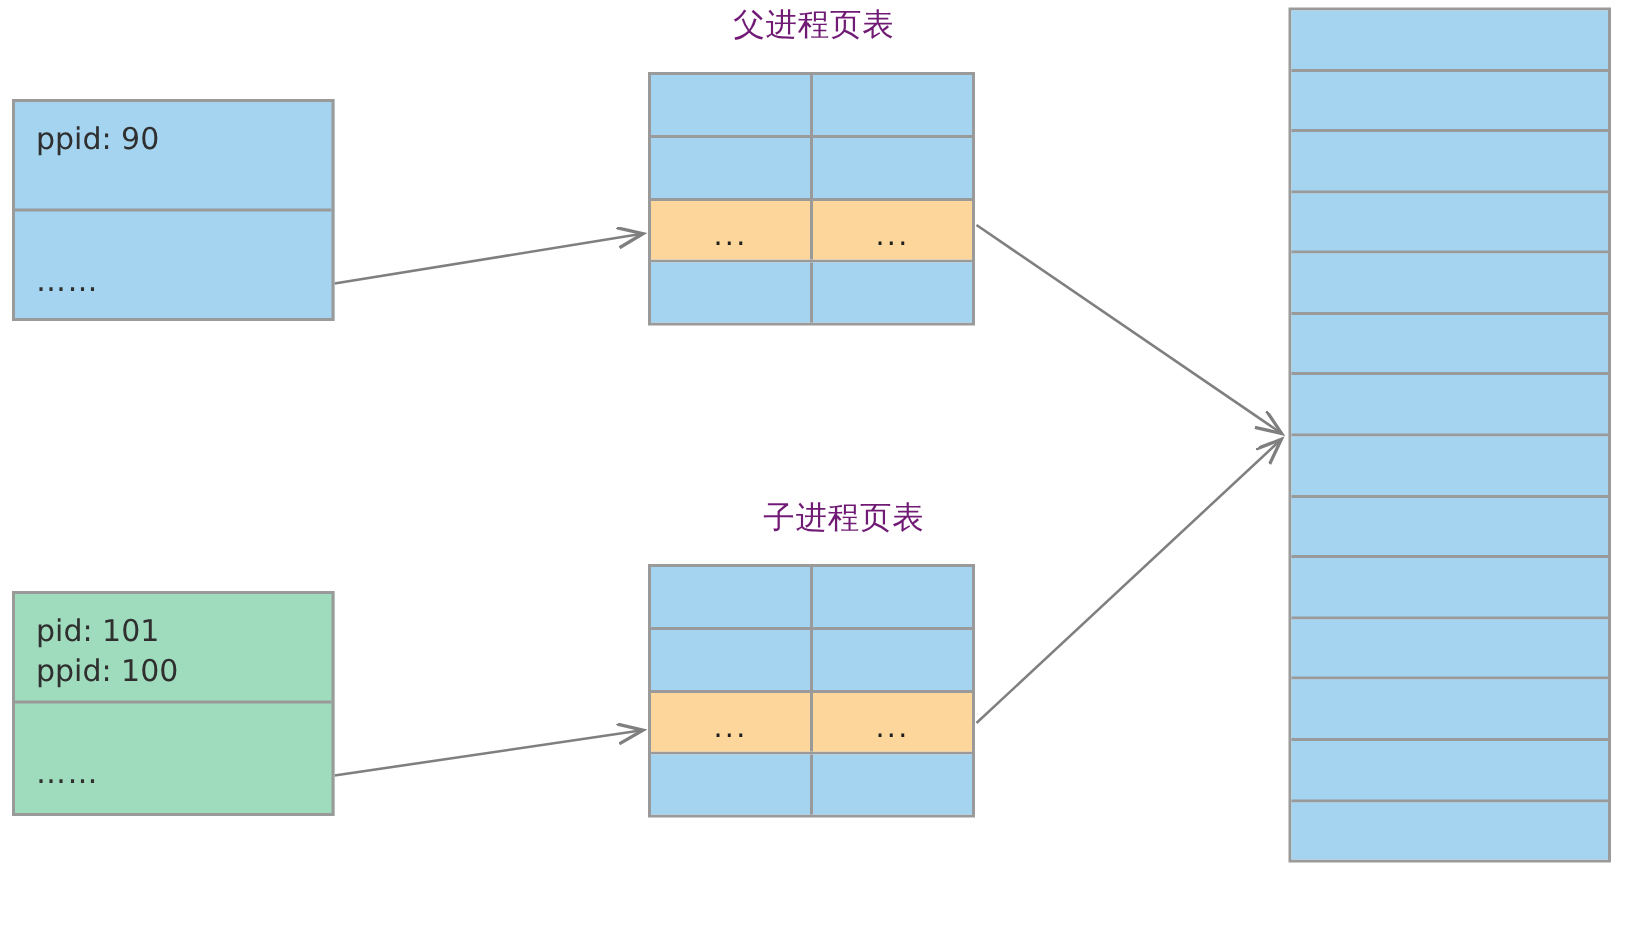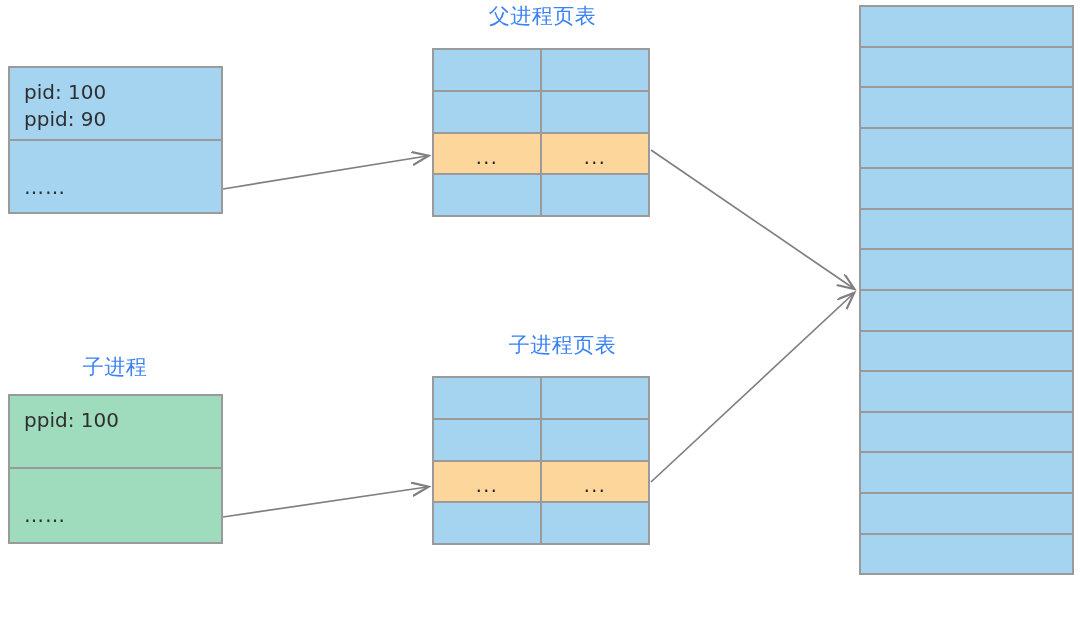--- a/index.html
+++ b/index.html
@@ -26,21 +26,21 @@
     height: 619px;
     pointer-events: none;
   }
 
   
   .caption {
     position: absolute;
     text-align: center;
     font-size: 21px;
     line-height: 26px;
-    color: #3b82f6;
+    color: #701a75;
     letter-spacing: 0.5px;
     white-space: nowrap;
   }
 
   
   .pcb {
     position: absolute;
     box-sizing: border-box;
     border: 2px solid #9a9a9a;
     display: flex;
@@ -149,37 +149,36 @@
     </g>
 
     <g>
       <line x1="651" y1="482" x2="853" y2="294" stroke="#7f7f7f" stroke-width="1.7" marker-end="url(#ah)"></line>
     </g>
   </svg>
 
 
   <div class="caption" style="left:460px; top:3px; width:165px;">父进程页表</div>
 
-  <div class="caption" style="left:35px; top:354px; width:160px;">子进程</div>
 
   <div class="caption" style="left:480px; top:332px; width:165px;">子进程页表</div>
 
 
   <div class="pcb parent" style="left:8px; top:66px; width:215px; height:148px;">
     <div class="pcb-top">
-      <div class="pcb-line">pid: 100</div>
       <div class="pcb-line">ppid: 90</div>
     </div>
     <div class="pcb-bottom">
       <div class="pcb-dots">……</div>
     </div>
   </div>
 
   <div class="pcb child" style="left:8px; top:394px; width:215px; height:150px;">
     <div class="pcb-top">
+      <div class="pcb-line">pid: 101</div>
       <div class="pcb-line">ppid: 100</div>
     </div>
     <div class="pcb-bottom">
       <div class="pcb-dots">……</div>
     </div>
   </div>
 
   <div class="pagetable" id="parent-pt" style="left:432px; top:48px; width:218px; height:169px;">
       <div class="pt-row">
         <div class="pt-cell blue"></div>

